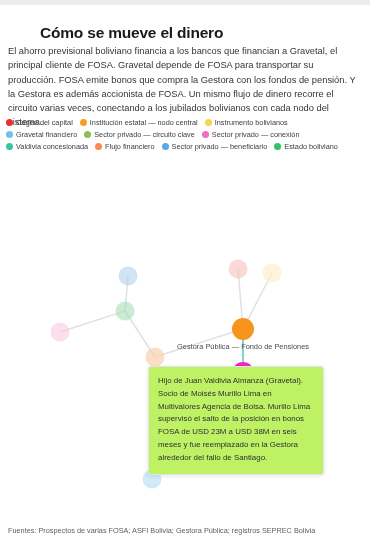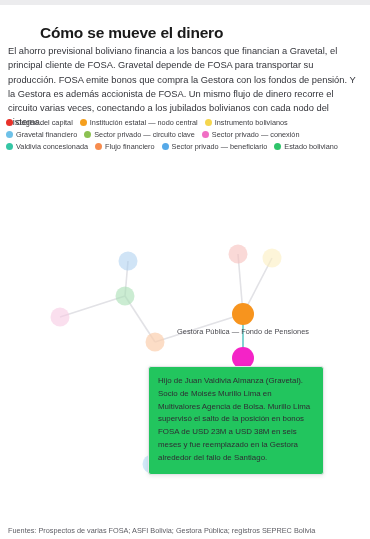--- a/index.html
+++ b/index.html
@@ -78,21 +78,21 @@
   }
   .legend-label {
     font-size: 7.3px;
     color: #3d3d42;
     line-height: 1;
   }
   
   #graph {
     position: absolute;
     left: 0;
-    top: 165px;
+    top: 180px;
     width: 337px;
     height: 340px;
   }
   #graph svg {
     position: absolute;
     top: 0; left: 0;
     width: 370px;
     height: 340px;
   }
   .node-label {
@@ -102,21 +102,21 @@
     white-space: nowrap;
     transform: translateX(-50%);
     line-height: 1;
   }
   
   #tooltip {
     position: absolute;
     left: 148px;
     top: 361px;
     width: 176px;
-    background: #22c55e;
+    background: #bef264;
     border: 1px solid #e4e4e8;
     border-radius: 3px;
     box-shadow: 0 1px 4px rgba(0,0,0,0.10);
     padding: 8px 9px 9px 9px;
     box-sizing: border-box;
   }
   #tooltip-body {
     font-size: 7.9px;
     line-height: 1.62;
     color: #2e2e33;

